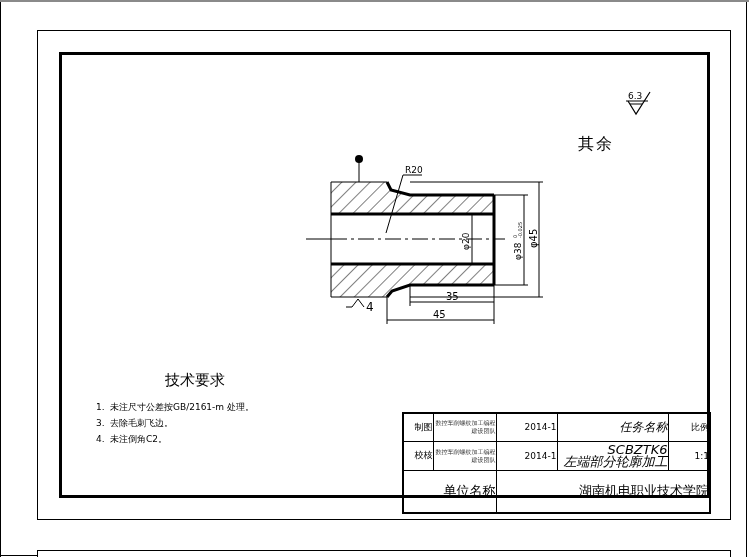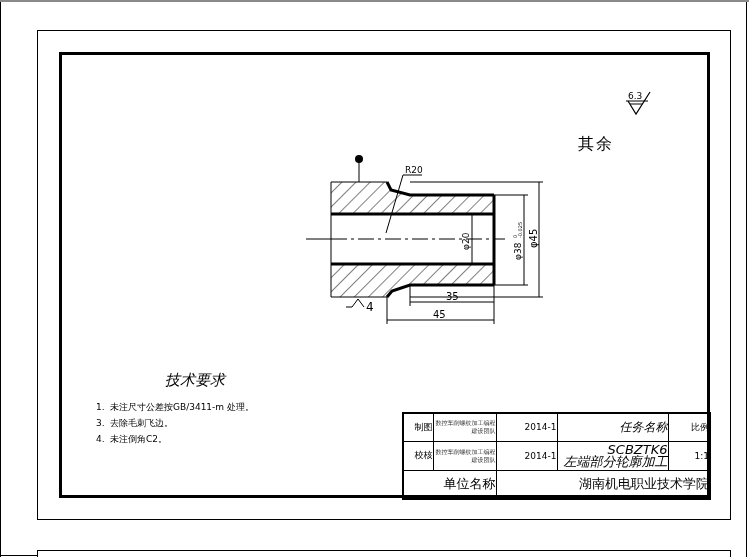--- a/index.html
+++ b/index.html
@@ -10,21 +10,21 @@
     }
     .topbar { position: absolute; left: 0; top: 0; width: 749px; height: 2px; background: #8a8a8a; }
     .sheet-outer-left { position: absolute; left: 0; top: 2px; width: 1px; height: 555px; background: #000; }
     .sheet-outer-right { position: absolute; left: 746px; top: 2px; width: 1px; height: 555px; background: #000; }
     .sheet-outer-bottom { position: absolute; left: 0; top: 555px; width: 37px; height: 1px; background: #000; }
     .page-frame { position: absolute; left: 37px; top: 30px; width: 694px; height: 490px; border: 1px solid #000; box-sizing: border-box; }
     .next-page { position: absolute; left: 37px; top: 550px; width: 694px; height: 10px; border: 1px solid #000; border-bottom: none; box-sizing: border-box; }
     .inner-frame { position: absolute; left: 59px; top: 52px; width: 651px; height: 446px; border: 3px solid #000; box-sizing: border-box; }
     svg.drawing { position: absolute; left: 0; top: 0; }
     .roughness { position: absolute; left: 578px; top: 90px; font-size: 16px; color: #000; letter-spacing: 2px; margin-top: 44px; }
-    .tech-title { position: absolute; left: 165px; top: 371px; font-size: 15px; font-style: italic; }
+    .tech-title { position: absolute; left: 165px; top: 371px; font-size: 15px; }
     .tech-list { position: absolute; left: 96px; top: 399px; margin: 0; padding: 0; list-style: none; font-size: 9px; line-height: 16px; }
     .tech-list li span.num { display: inline-block; width: 14px; }
     table.titleblock {
       position: absolute; left: 402px; top: 412px; width: 307px; height: 86px;
       border-collapse: collapse; border: 2px solid #000; font-size: 9px; table-layout: fixed;
     }
     table.titleblock td { border: 1px solid #000; text-align: right; padding: 0; overflow: hidden; }
     .tiny { font-size: 6px; line-height: 8px; color: #333; }
     .big { font-size: 12px; font-style: italic; }
     .bigger { font-size: 13px; }
@@ -101,21 +101,21 @@
   <line x1="387" y1="297" x2="387" y2="324" stroke="#000" stroke-width="1"></line>
   <line x1="387" y1="320" x2="494" y2="320" stroke="#000" stroke-width="1"></line>
   <text x="433" y="318" font-size="10" font-family="DejaVu Sans, sans-serif">45</text>
 
   <polyline points="346,307 352,307 358,299 364,307" fill="none" stroke="#000" stroke-width="1"></polyline>
   <text x="366" y="311" font-size="12" font-family="DejaVu Sans, sans-serif">4</text>
 </svg>
 
 <div class="tech-title">技术要求</div>
 <ul class="tech-list">
-  <li><span class="num">1.</span><span>未注尺寸公差按GB/3411-m  处理。</span></li>
+  <li><span class="num">1.</span><span>未注尺寸公差按GB/2161-m  处理。</span></li>
   <li><span class="num">3.</span><span>去除毛刺飞边。</span></li>
   <li><span class="num">4.</span><span>未注倒角C2。</span></li>
 </ul>
 
 <table class="titleblock">
   <colgroup>
     <col style="width:30px">
       <col style="width:63px">
       <col style="width:61px">
       <col style="width:111px">
@@ -132,18 +132,18 @@
   <tr style="height:29px">
     <td>校核</td>
     <td class="tiny">数控车削螺纹加工编程建设团队</td>
     <td>2014-1</td>
     <td style="font-size:13px;line-height:12px;font-style:italic;">
       <div>SCBZTK6</div>
       <div>左端部分轮廓加工</div>
     </td>
     <td>1:1</td>
   </tr>
-  <tr style="height:29px">
+  <tr style="height:43px">
     <td colspan="2" class="bigger">单位名称</td>
     <td colspan="3" class="bigger">湖南机电职业技术学院</td>
   </tr>
 </tbody>
   </table>
 
 </body></html>

